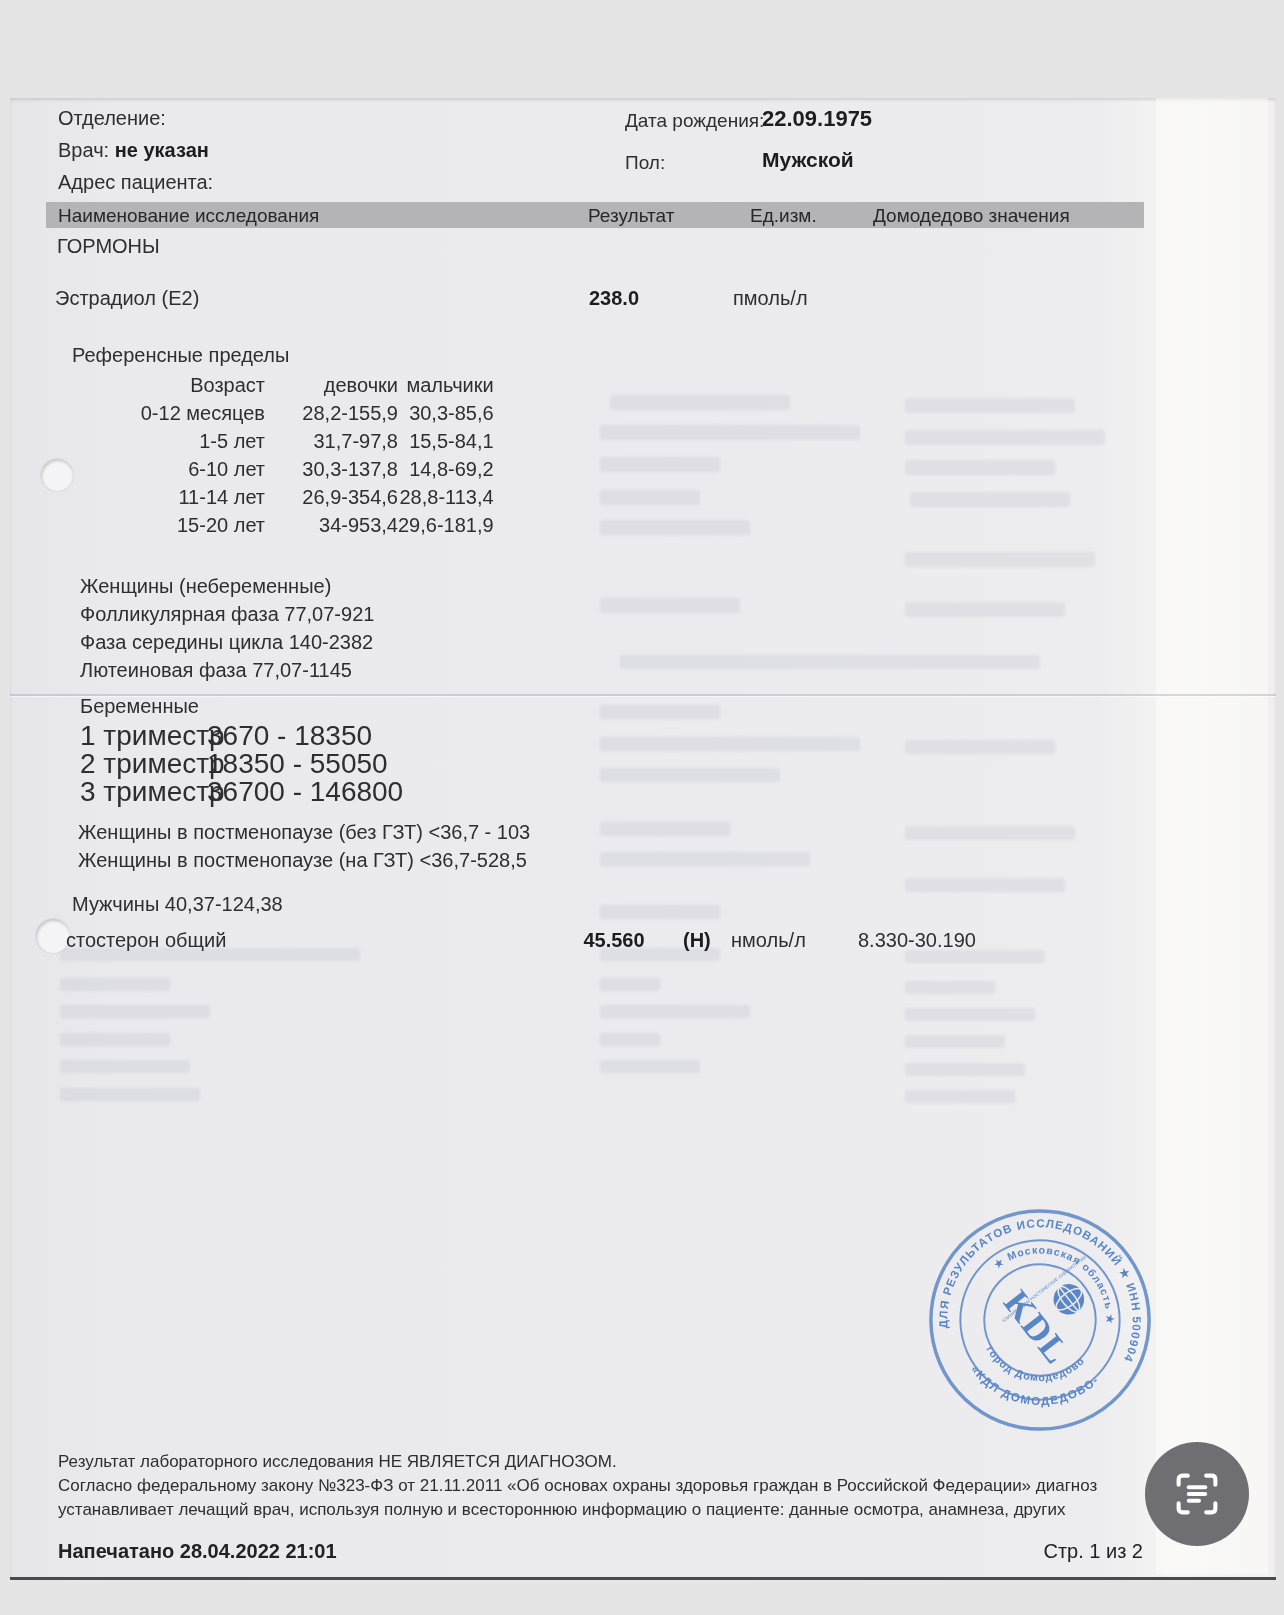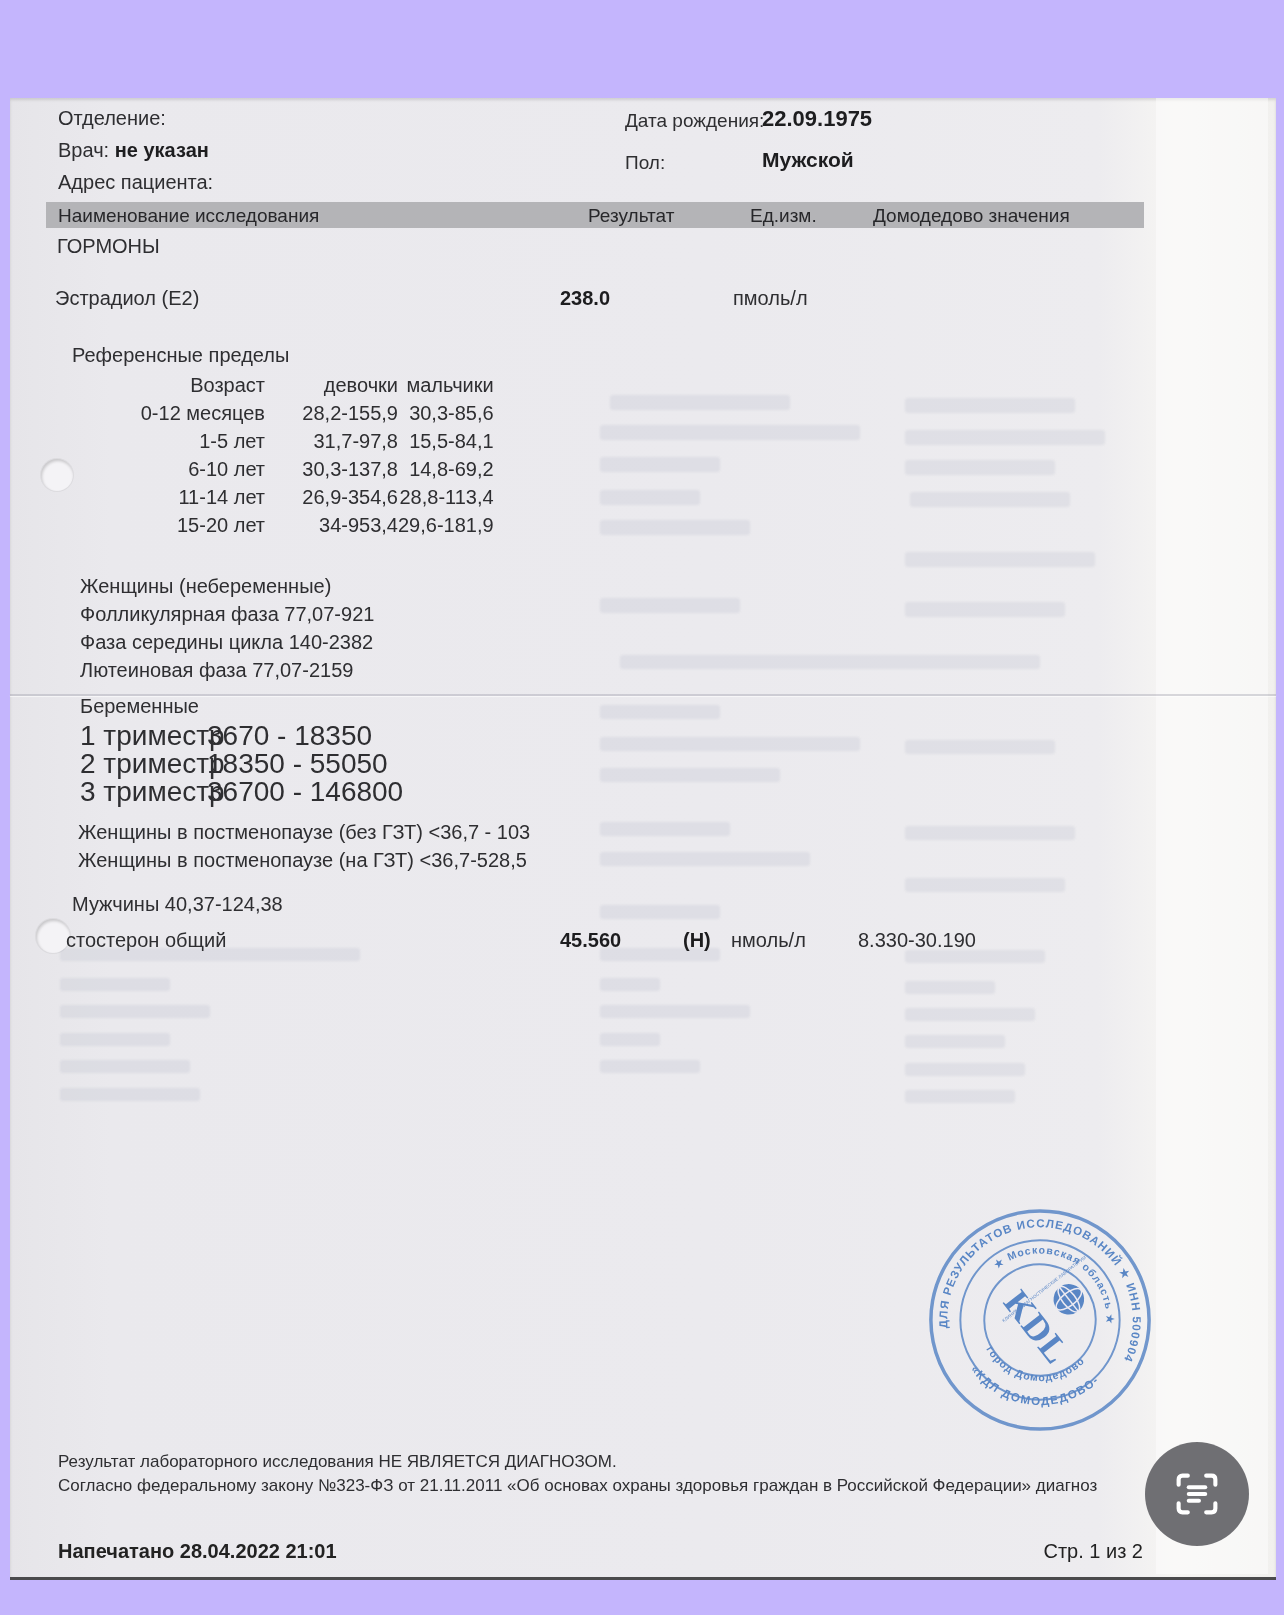--- a/index.html
+++ b/index.html
@@ -1,30 +1,30 @@
 <!DOCTYPE html>
 <html><head>
 <meta charset="utf-8">
 <style>
   html,body{margin:0;padding:0;background:#000;}
-  #screen{position:relative;width:1284px;height:1615px;background:#c4b5fd;overflow:hidden;
+  #screen{position:relative;width:1284px;height:1615px;background:#e5e5e5;overflow:hidden;
           font-family:"Liberation Sans",sans-serif;color:#2e2e31;}
   .abs{position:absolute;}
   .paper{left:10px;top:98px;width:1266px;height:1479px;
          background:linear-gradient(90deg,#e6e5e9 0%,#eae9ed 8%,#ebeaee 55%,#edecef 86%,#f6f5f3 92%,#f1f0ee 100%);
          border-bottom:3px solid #4a4a4c;box-shadow:inset 0 2px 3px rgba(0,0,0,.12);}
   .rightlight{left:1156px;top:98px;width:112px;height:1476px;background:rgba(255,255,255,.45);}
   .crease{left:10px;top:694px;width:1266px;height:2px;background:rgba(150,150,162,.35);
           box-shadow:0 1px 1px rgba(255,255,255,.65);}
   .lbl{font-size:20px;line-height:24px;white-space:nowrap;}
   .small{font-size:17px;line-height:24px;}
   .bold{font-weight:bold;color:#1d1d1f;}
   .headerbar{left:46px;top:202px;width:1098px;height:26px;background:#b4b4b7;}
   .colhead{font-size:19px;color:#27272a;top:205px;white-space:nowrap;}
-  .resultbox{width:108px;text-align:left;}
+  .resultbox{width:108px;text-align:center;}
   .grid-age{display:grid;grid-template-columns:183px 133px auto;line-height:28px;font-size:20px;white-space:nowrap;text-align:right;}
   .grid-preg{display:grid;grid-template-columns:127px auto;line-height:28px;font-size:28px;white-space:nowrap;}
   .hole{border-radius:50%;background:#f4f3f6;
         box-shadow:inset 1px 2px 3px rgba(0,0,0,.18),0 0 0 1px rgba(0,0,0,.05);}
   .bleed{position:absolute;background:rgba(140,146,170,.13);border-radius:3px;filter:blur(1px);}
   .stamp{left:920px;top:1200px;transform:rotate(10deg);opacity:.92;}
   .scanbtn{left:1145px;top:1442px;width:104px;height:104px;border-radius:50%;
            background:rgba(103,103,108,.95);display:flex;align-items:center;justify-content:center;cursor:pointer;}
   .pagefoot{font-size:20px;color:#222;}
 </style>
@@ -125,21 +125,21 @@
     <span>28,8-113,4</span>
     <span>15-20 лет</span>
     <span>34-953,4</span>
     <span>29,6-181,9</span>
   </div>
 
   <div class="abs" style="left:80px;top:572px;font-size:20px;line-height:28px">
     <div>Женщины (небеременные)</div>
     <div>Фолликулярная фаза 77,07-921</div>
     <div>Фаза середины цикла 140-2382</div>
-    <div>Лютеиновая фаза 77,07-2159</div>
+    <div>Лютеиновая фаза 77,07-1145</div>
   </div>
 
   <div class="abs lbl" style="left:80px;top:694px">Беременные</div>
   <div class="abs grid-preg" style="left:80px;top:722px">
     <span>1 триместр</span>
     <span>3670  - 18350</span>
     <span>2 триместр</span>
     <span>18350 - 55050</span>
     <span>3 триместр</span>
     <span>36700 - 146800</span>
@@ -189,20 +189,21 @@
         <line x1="-14" y1="-34" x2="14" y2="-34" stroke="#eceaf2" stroke-width="1.4"></line>
       </g>
       <text x="2" y="16" text-anchor="middle" font-family="Liberation Serif, serif" font-size="33" font-weight="bold" fill="#4d7ec2" letter-spacing="1">KDL</text>
       <text transform="rotate(-90) translate(-26,-20)" font-size="4.2" fill="#4d7ec2">КЛИНИКО-ДИАГНОСТИЧЕСКИЕ ЛАБОРАТОРИИ</text>
     </g>
   </svg>
 
   <div class="abs small" style="left:58px;top:1450px;width:1040px">
     <div>Результат лабораторного исследования НЕ ЯВЛЯЕТСЯ ДИАГНОЗОМ.</div>
     <div>Согласно федеральному закону №323-ФЗ от 21.11.2011 «Об основах охраны здоровья граждан в Российской Федерации» диагноз</div>
+    <div>устанавливает лечащий врач, используя полную и всестороннюю информацию о пациенте: данные осмотра, анамнеза, других</div>
   </div>
   <div class="abs pagefoot" style="left:58px;top:1540px;font-weight:600">Напечатано 28.04.2022 21:01</div>
   <div class="abs pagefoot" style="left:943px;top:1540px;width:200px;text-align:right">Стр. 1 из 2</div>
 
   <div class="abs scanbtn">
     <svg width="58" height="58" viewBox="0 0 24 24" fill="none" stroke="#ffffff" stroke-width="1.7" stroke-linecap="round">
       <path d="M8.2 4.4 H6 Q4.4 4.4 4.4 6 V8.2"></path>
       <path d="M15.8 4.4 H18 Q19.6 4.4 19.6 6 V8.2"></path>
       <path d="M8.2 19.6 H6 Q4.4 19.6 4.4 18 V15.8"></path>
       <path d="M15.8 19.6 H18 Q19.6 19.6 19.6 18 V15.8"></path>

